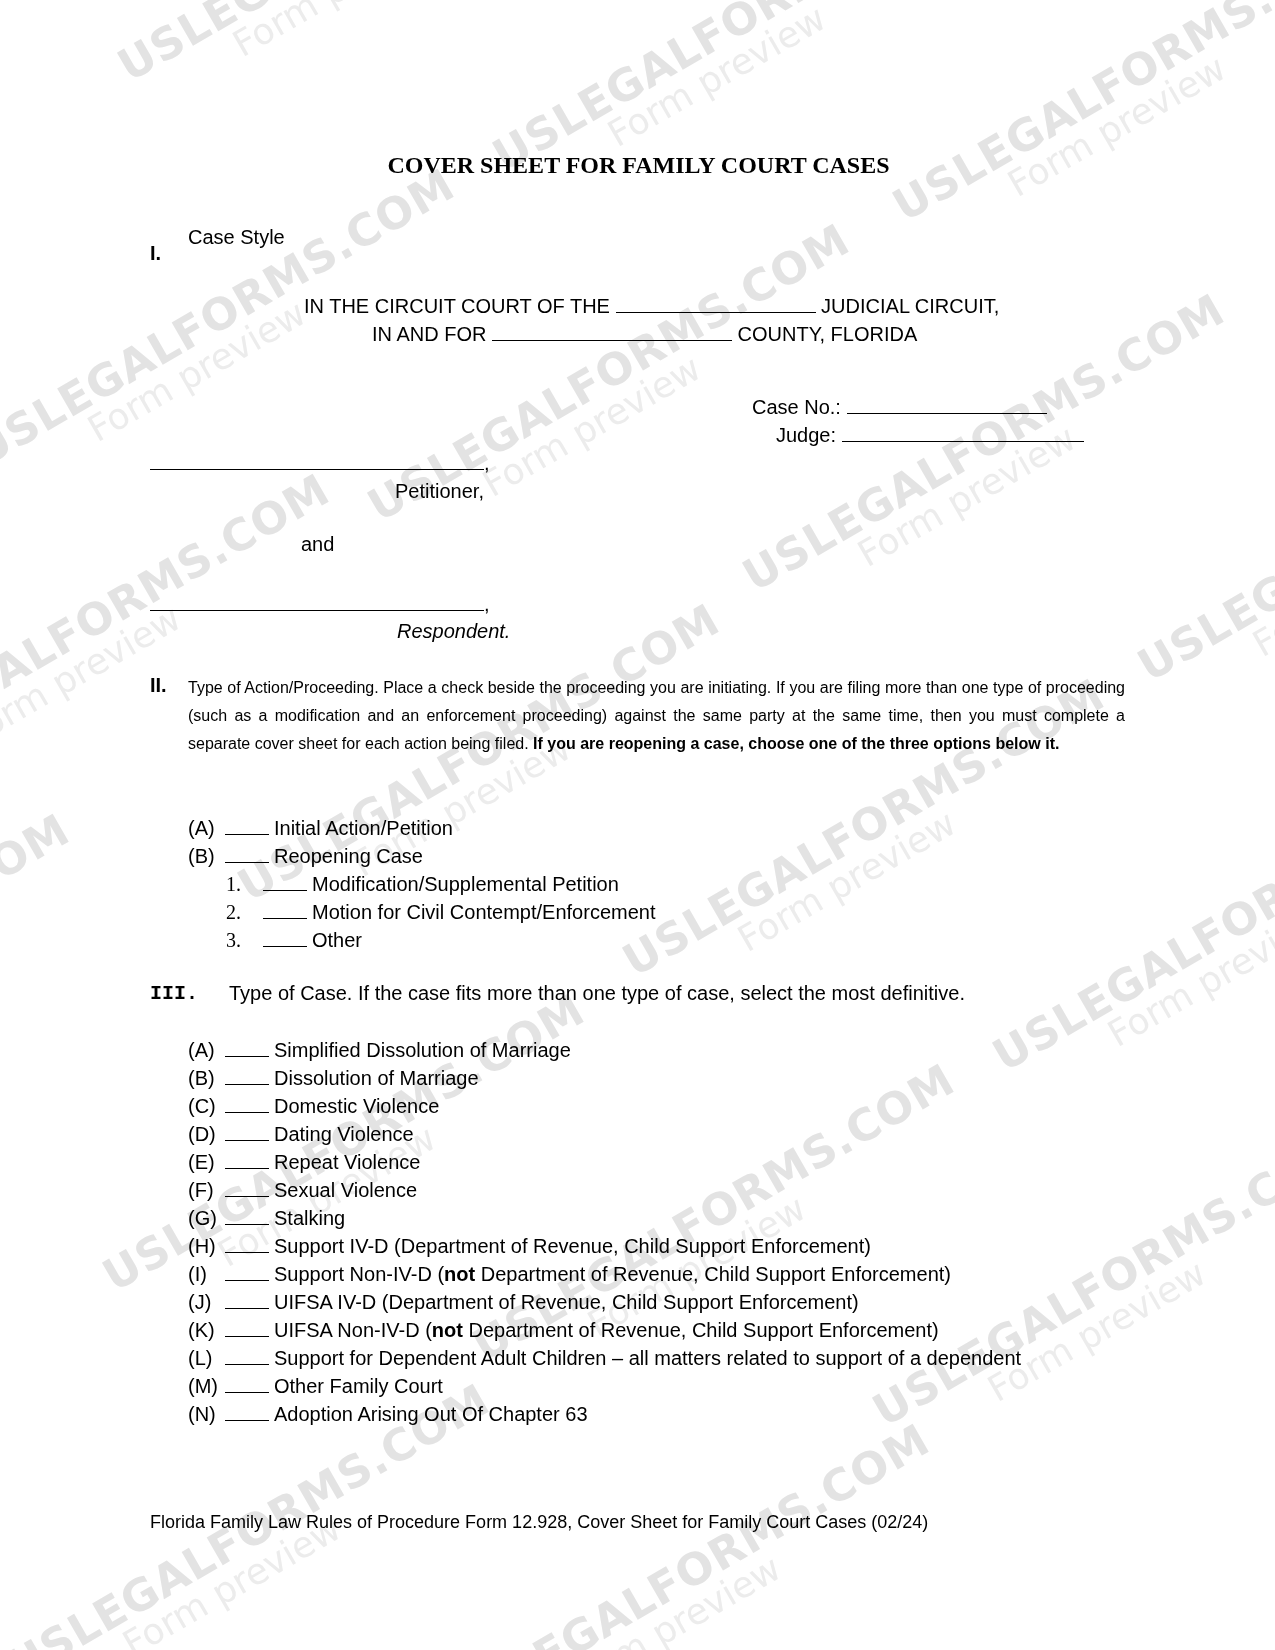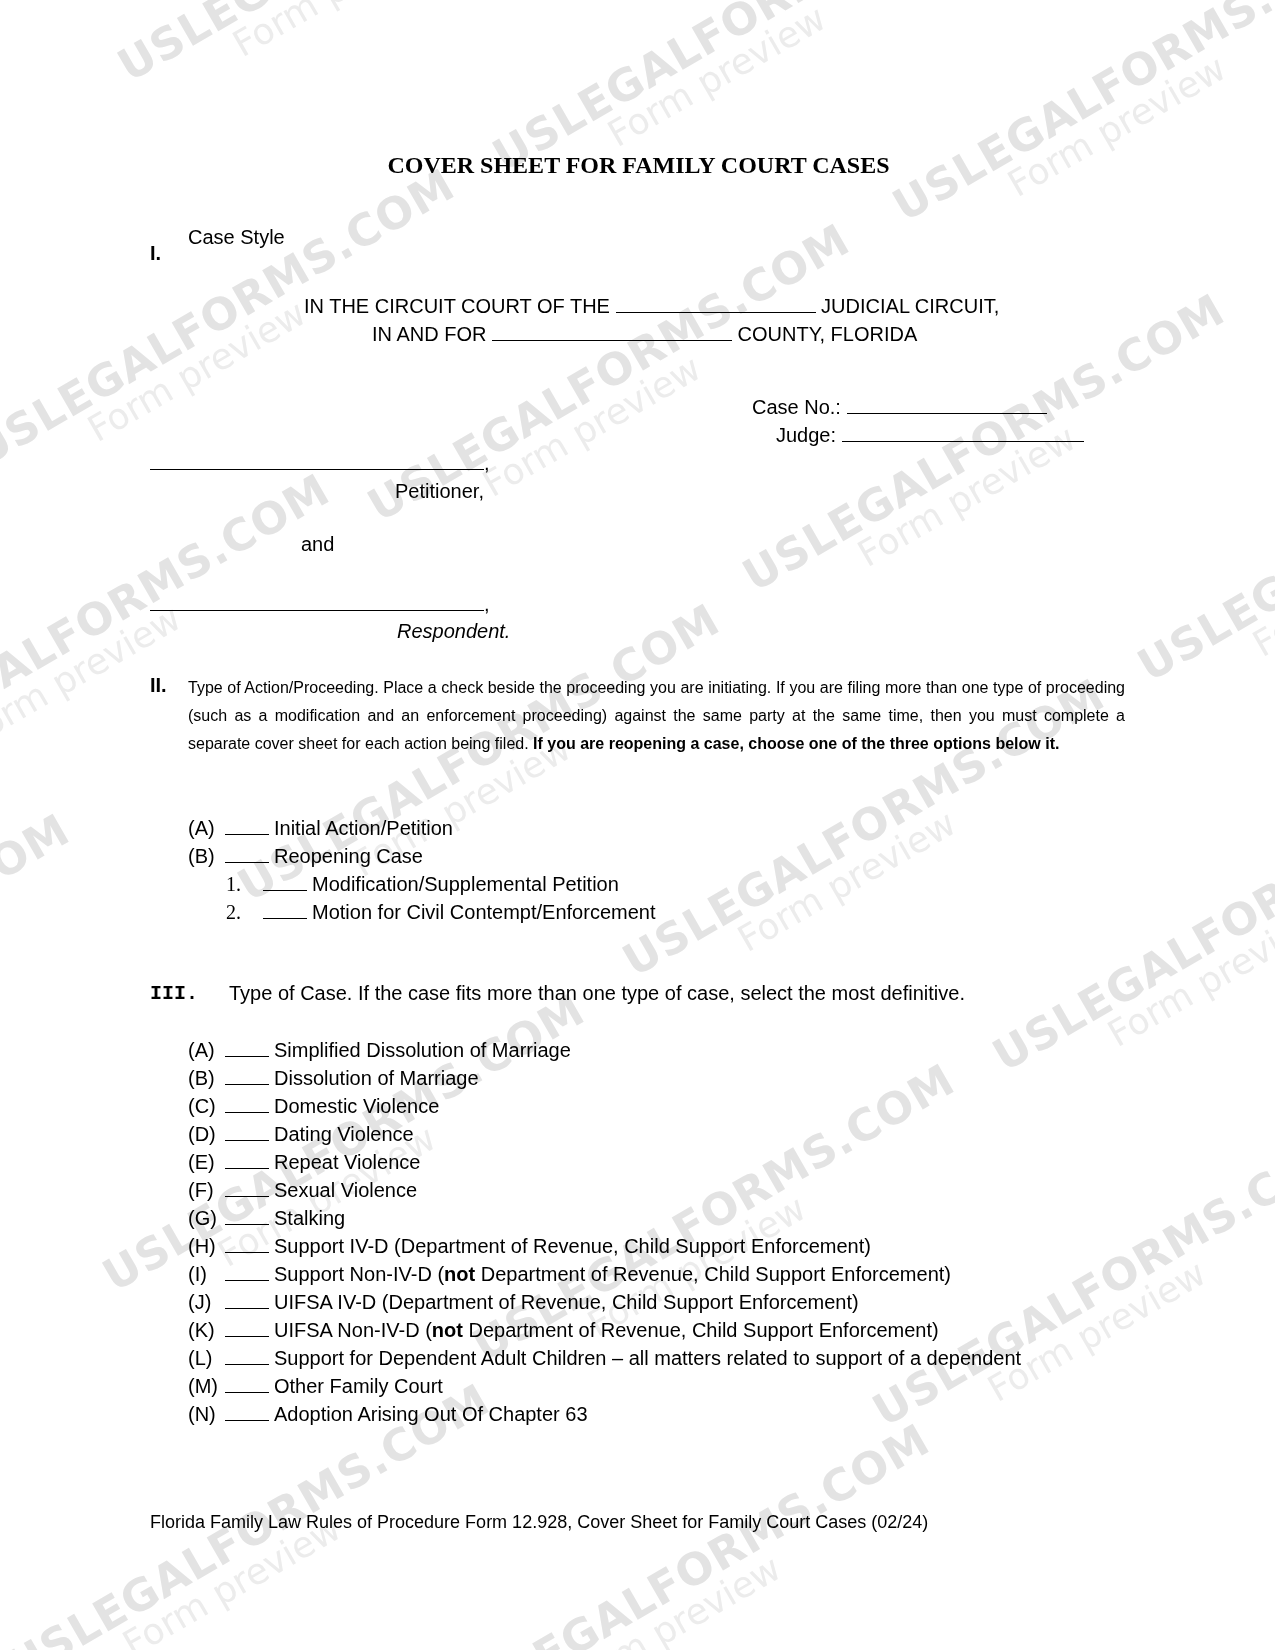--- a/index.html
+++ b/index.html
@@ -183,20 +183,23 @@
       <span class="letter">(A)</span><span class="blank"></span><span>Initial Action/Petition</span>
     </div>
     <div class="row">
       <span class="letter">(B)</span><span class="blank"></span><span>Reopening Case</span>
     </div>
     <div class="row sub-row">
       <span class="num">1.</span><span class="blank"></span><span>Modification/Supplemental Petition</span>
     </div>
     <div class="row sub-row">
       <span class="num">2.</span><span class="blank"></span><span>Motion for Civil Contempt/Enforcement</span>
+    </div>
+    <div class="row sub-row">
+      <span class="num">3.</span><span class="blank"></span><span>Other</span>
     </div>
   </div>
 
   <div class="abs" style="left:150px; top:982px;font-family:Liberation Mono, monospace;"><span class="sec-num">III.</span></div>
   <div class="abs" style="left:188px; top:982px;margin-left:41px;">Type of Case. If the case fits more than one type of case, select the most definitive.</div>
 
   <div class="list" style="top:1036px;">
     <div class="row"><span class="letter">(A)</span><span class="blank"></span><span>Simplified Dissolution of Marriage</span></div>
     <div class="row"><span class="letter">(B)</span><span class="blank"></span><span>Dissolution of Marriage</span></div>
     <div class="row"><span class="letter">(C)</span><span class="blank"></span><span>Domestic Violence</span></div>

